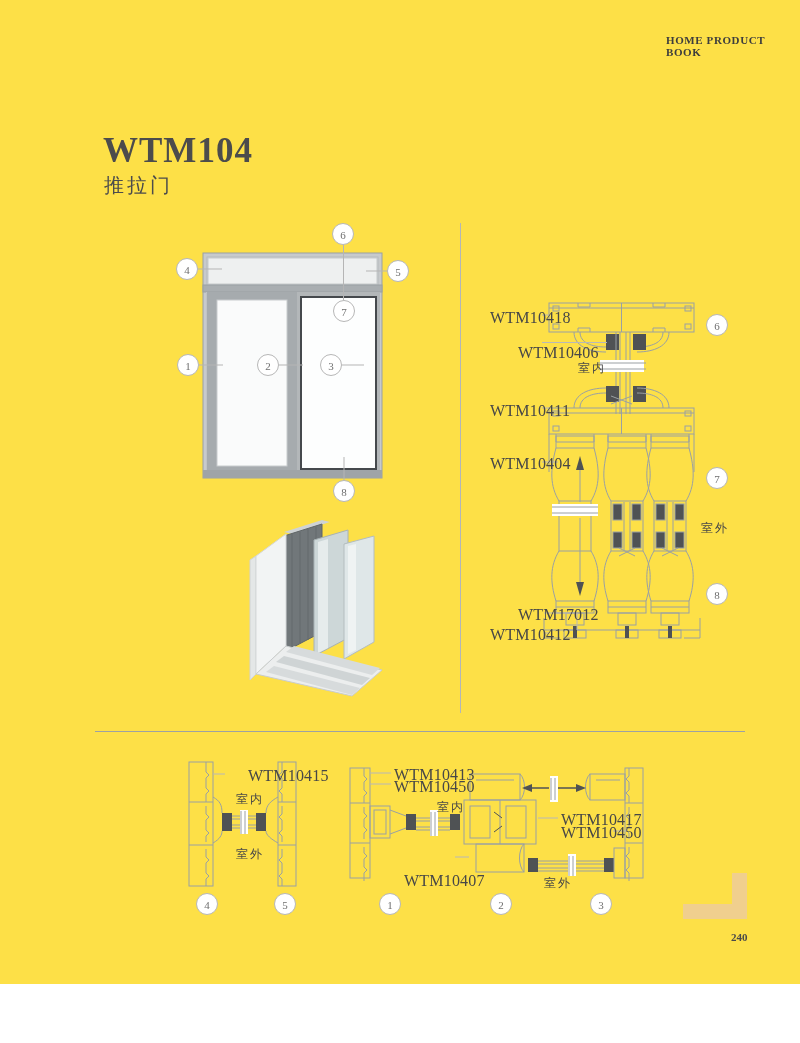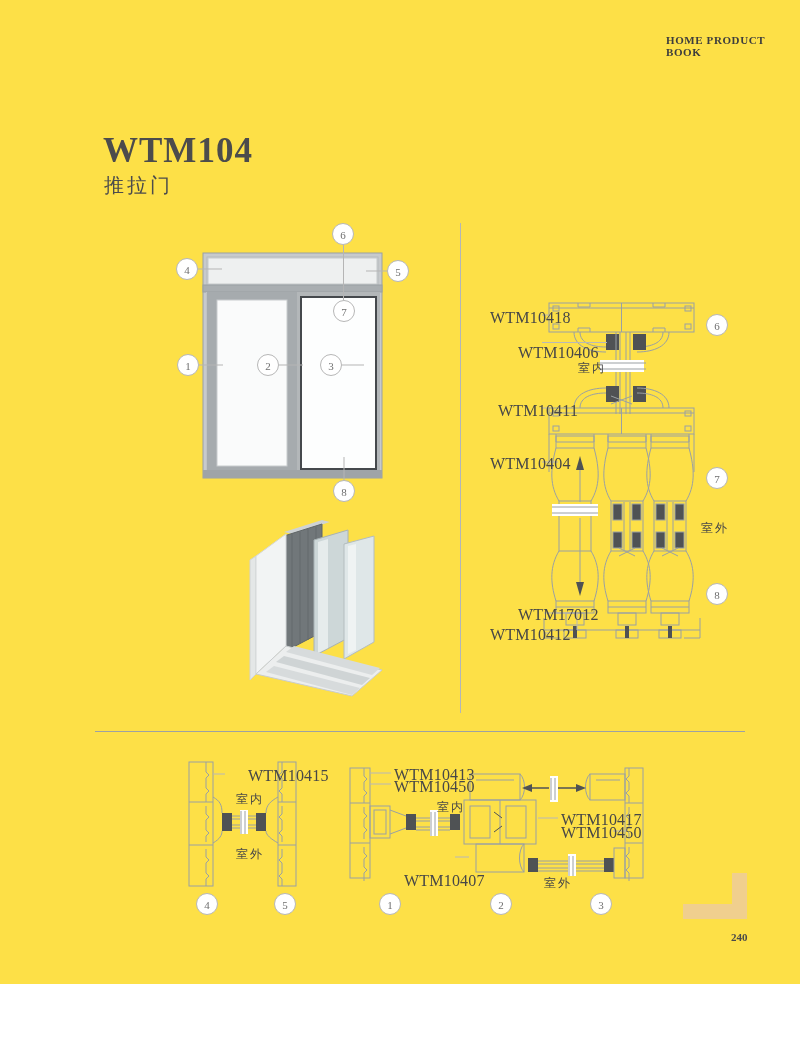--- a/index.html
+++ b/index.html
@@ -181,21 +181,21 @@
         <path d="M72,112 H79"></path>
       <path d="M72,166 H88"></path>
         <path d="M74,317 H107 V334"></path>
         <path d="M74,337 H79"></path>
     </g>
   </svg>
 
   <div class="pl" style="left:490px;top:309px;">WTM10418</div>
   <div class="pl" style="left:518px;top:336px;margin-top:8px;">WTM10406</div>
   <div class="cn" style="left:578px;top:360px;">室内</div>
-  <div class="pl" style="left:490px;top:402px;margin-left:8px;">WTM10411</div>
+  <div class="pl" style="left:490px;top:402px;">WTM10411</div>
   <div class="pl" style="left:490px;top:455px;">WTM10404</div>
   <div class="cn" style="left:701px;top:520px;">室外</div>
   <div class="pl" style="left:490px;top:606px;margin-left:28px;">WTM17012</div>
   <div class="pl" style="left:490px;top:626px;text-align:right;">WTM10412</div>
   <div class="co" style="left:706px;top:314px;">6</div>
   <div class="co" style="left:706px;top:467px;">7</div>
   <div class="co" style="left:706px;top:583px;">8</div>
 
   <svg class="abs" style="left:186px;top:757px;" width="114" height="132" viewBox="0 0 114 132">
     <g stroke="#9aa0a3" stroke-width="1" fill="none">

